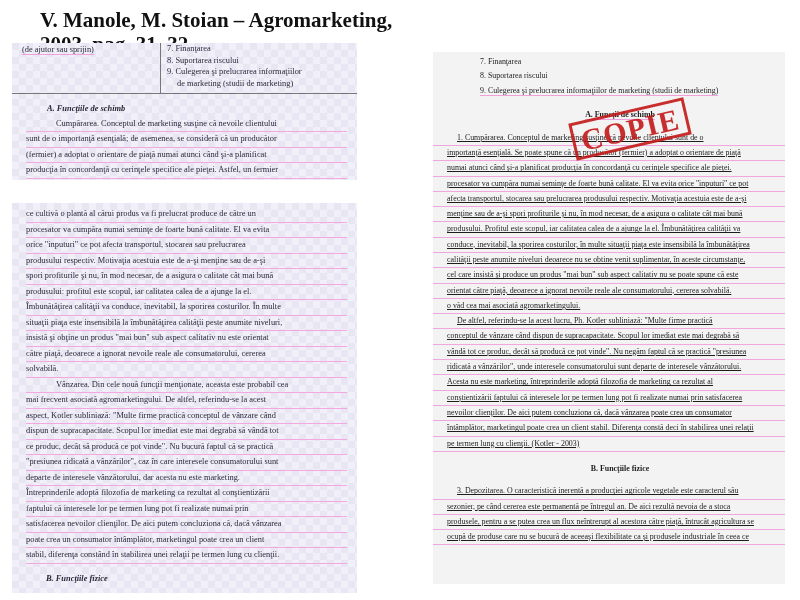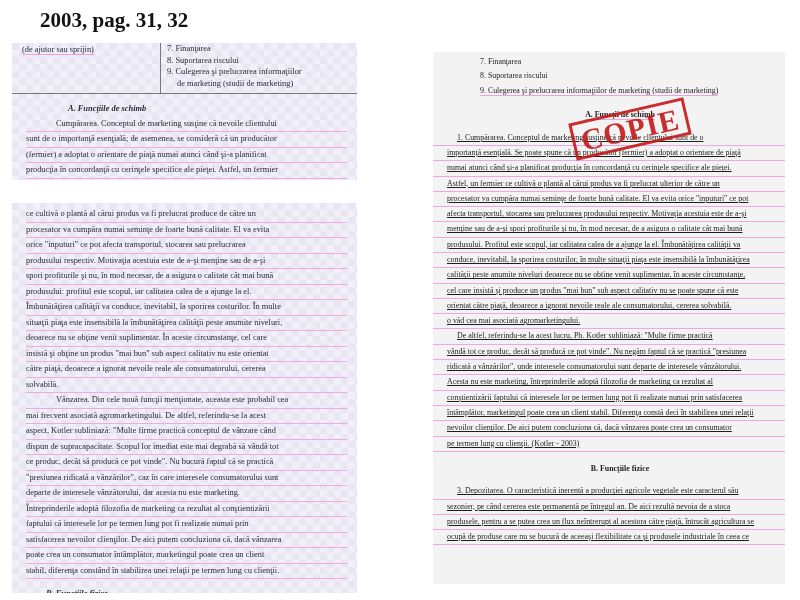--- a/index.html
+++ b/index.html
@@ -18,34 +18,35 @@
   .table-frag { position:relative; height:50px; border-bottom:1px solid #777; }
   .table-frag .c1 { position:absolute; left:10px; top:0; width:140px; }
   .table-frag .vline { position:absolute; left:148px; top:0; bottom:0; border-left:1px solid #777; }
   .table-frag .c2 { position:absolute; left:155px; top:0; width:185px; line-height:11.5px; }
   .table-frag .c2 div { white-space:nowrap; }
   .ind { padding-left:40px; }
 
   .para-l { padding:0 10px 0 14px; text-align:justify; }
   .hl { border-bottom:1.5px solid #f0a0dc; }
   .line-l { display:block; white-space:nowrap; border-bottom:1.5px solid #f3a8e0; height:14.5px; overflow:hidden; text-align:justify; }
-  .heading-l { padding-left:56px; font-style:italic; font-weight:bold; margin-top:8px; }
+  .heading-l { padding-left:35px; font-style:italic; font-weight:bold; margin-top:8px; }
   .first { padding-left:30px; }
 
   .scan-right { position:absolute; left:433px; top:52px; width:352px; height:532px; background:#f3f3f3; overflow:hidden; font-size:7.9px; line-height:14.4px; color:#1d1d1d; }
   .scan-right .item { padding-left:47px; }
   .line-r { display:block; white-space:nowrap; overflow:hidden; padding:0 8px 0 14px; border-bottom:1.5px solid #f1a6e2; height:14.3px; text-align:justify;text-decoration:underline; }
   .line-r.first { padding-left:24px; }
   .heading-r { padding-left:22px; font-weight:bold; margin-top:10px; margin-bottom:8px;text-align:center; }
   .stamp { position:absolute; left:138px; top:58px; transform:rotate(-13deg); border:3px solid #c41919; color:#c41919; font-family:"Liberation Serif", serif; font-weight:bold; font-size:30px; line-height:30px; padding:2px 6px 0 6px; letter-spacing:1px; opacity:0.9; }
 </style>
 </head>
 <body>
 
 <div id="cap-left" class="caption">
+  <div>V. Manole, M. Stoian – Agromarketing,</div>
   <div>2003, pag. 31, 32</div>
 </div>
 <div id="cap-right" class="caption">Teză de doctorat, 2010, pag. 35</div>
 
 <div class="scan-left top">
   <div class="table-frag">
     <div class="c1"><span class="hl">(de ajutor sau sprijin)</span></div>
     <div class="vline"></div>
     <div class="c2">
       <div>7. Finanţarea</div>
@@ -66,21 +67,20 @@
 <div class="scan-left bottom">
   <div class="para-l" style="padding-top:4px">
     <span class="line-l">ce cultivă o plantă al cărui produs va fi prelucrat produce de către un</span>
     <span class="line-l">procesator va cumpăra numai seminţe de foarte bună calitate. El va evita</span>
     <span class="line-l">orice "inputuri" ce pot afecta transportul, stocarea sau prelucrarea</span>
     <span class="line-l">produsului respectiv. Motivaţia acestuia este de a-şi menţine sau de a-şi</span>
     <span class="line-l">spori profiturile şi nu, în mod necesar, de a asigura o calitate cât mai bună</span>
     <span class="line-l">produsului: profitul este scopul, iar calitatea calea de a ajunge la el.</span>
     <span class="line-l">Îmbunătăţirea calităţii va conduce, inevitabil, la sporirea costurilor. În multe</span>
     <span class="line-l">situaţii piaţa este insensibilă la îmbunătăţirea calităţii peste anumite niveluri,</span>
-    <span class="line-l">deoarece nu se obţine venit suplimentar. În aceste circumstanţe, cel care</span>
     <span class="line-l">insistă şi obţine un produs "mai bun" sub aspect calitativ nu este orientat</span>
     <span class="line-l">către piaţă, deoarece a ignorat nevoile reale ale consumatorului, cererea</span>
     <span class="line-l">solvabilă.</span>
     <span class="line-l first">Vânzarea. Din cele nouă funcţii menţionate, aceasta este probabil cea</span>
     <span class="line-l">mai frecvent asociată agromarketingului. De altfel, referindu-se la acest</span>
     <span class="line-l">aspect, Kotler subliniază: "Multe firme practică conceptul de vânzare când</span>
     <span class="line-l">dispun de supracapacitate. Scopul lor imediat este mai degrabă să vândă tot</span>
     <span class="line-l">ce produc, decât să producă ce pot vinde". Nu bucură faptul că se practică</span>
     <span class="line-l">"presiunea ridicată a vânzărilor", caz în care interesele consumatorului sunt</span>
     <span class="line-l">departe de interesele vânzătorului, dar acesta nu este marketing.</span>
@@ -99,37 +99,37 @@
     <div class="item">7. Finanţarea</div>
     <div class="item">8. Suportarea riscului</div>
     <div class="item"><span class="hl">9. Culegerea şi prelucrarea informaţiilor de marketing (studii de marketing)</span></div>
   </div>
   <div class="heading-r"><span class="hl">A. Funcţii de schimb</span></div>
   <div class="stamp">COPIE</div>
   <div>
     <span class="line-r first">1. Cumpărarea. Conceptul de marketing susţine că nevoile clientului sunt de o</span>
     <span class="line-r">importanţă esenţială. Se poate spune că un producător (fermier) a adoptat o orientare de piaţă</span>
     <span class="line-r">numai atunci când şi-a planificat producţia în concordanţă cu cerinţele specifice ale pieţei.</span>
-    <span class="line-r">Astfel, un fermier ce cultivă o plantă al cărui produs va fi prelucrat ulterior de către un</span>
     <span class="line-r">procesator va cumpăra numai seminţe de foarte bună calitate. El va evita orice "inputuri" ce pot</span>
     <span class="line-r">afecta transportul, stocarea sau prelucrarea produsului respectiv. Motivaţia acestuia este de a-şi</span>
     <span class="line-r">menţine sau de a-şi spori profiturile şi nu, în mod necesar, de a asigura o calitate cât mai bună</span>
     <span class="line-r">produsului. Profitul este scopul, iar calitatea calea de a ajunge la el. Îmbunătăţirea calităţii va</span>
     <span class="line-r">conduce, inevitabil, la sporirea costurilor, în multe situaţii piaţa este insensibilă la îmbunătăţirea</span>
     <span class="line-r">calităţii peste anumite niveluri deoarece nu se obtine venit suplimentar, în aceste circumstanţe,</span>
     <span class="line-r">cel care insistă şi produce un produs "mai bun" sub aspect calitativ nu se poate spune că este</span>
     <span class="line-r">orientat către piaţă, deoarece a ignorat nevoile reale ale consumatorului, cererea solvabilă.</span>
     <span class="line-r">o văd cea mai asociată agromarketingului.</span>
     <span class="line-r first">De altfel, referindu-se la acest lucru, Ph. Kotler subliniază: "Multe firme practică</span>
+    <span class="line-r">conceptul de vânzare când dispun de supracapacitate. Scopul lor imediat este mai degrabă să</span>
     <span class="line-r">vândă tot ce produc, decât să producă ce pot vinde". Nu negăm faptul că se practică "presiunea</span>
     <span class="line-r">ridicată a vânzărilor", unde interesele consumatorului sunt departe de interesele vânzătorului.</span>
     <span class="line-r">Acesta nu este marketing, întreprinderile adoptă filozofia de marketing ca rezultat al</span>
     <span class="line-r">conştientizării faptului că interesele lor pe termen lung pot fi realizate numai prin satisfacerea</span>
+    <span class="line-r">nevoilor clienţilor. De aici putem concluziona că, dacă vânzarea poate crea un consumator</span>
     <span class="line-r">întâmplător, marketingul poate crea un client stabil. Diferenţa constă deci în stabilirea unei relaţii</span>
-    <span class="line-r">nevoilor clienţilor. De aici putem concluziona că, dacă vânzarea poate crea un consumator</span>
     <span class="line-r">pe termen lung cu clienţii. (Kotler - 2003)</span>
   </div>
   <div class="heading-r">B. Funcţiile fizice</div>
   <div>
     <span class="line-r first">3. Depozitarea. O caracteristică inerentă a producţiei agricole vegetale este caracterul său</span>
     <span class="line-r">sezonier, pe când cererea este permanentă pe întregul an. De aici rezultă nevoia de a stoca</span>
     <span class="line-r">produsele, pentru a se putea crea un flux neîntrerupt al acestora către piaţă, întrucât agricultura se</span>
     <span class="line-r">ocupă de produse care nu se bucură de aceeaşi flexibilitate ca şi produsele industriale în ceea ce</span>
   </div>
 </div>

